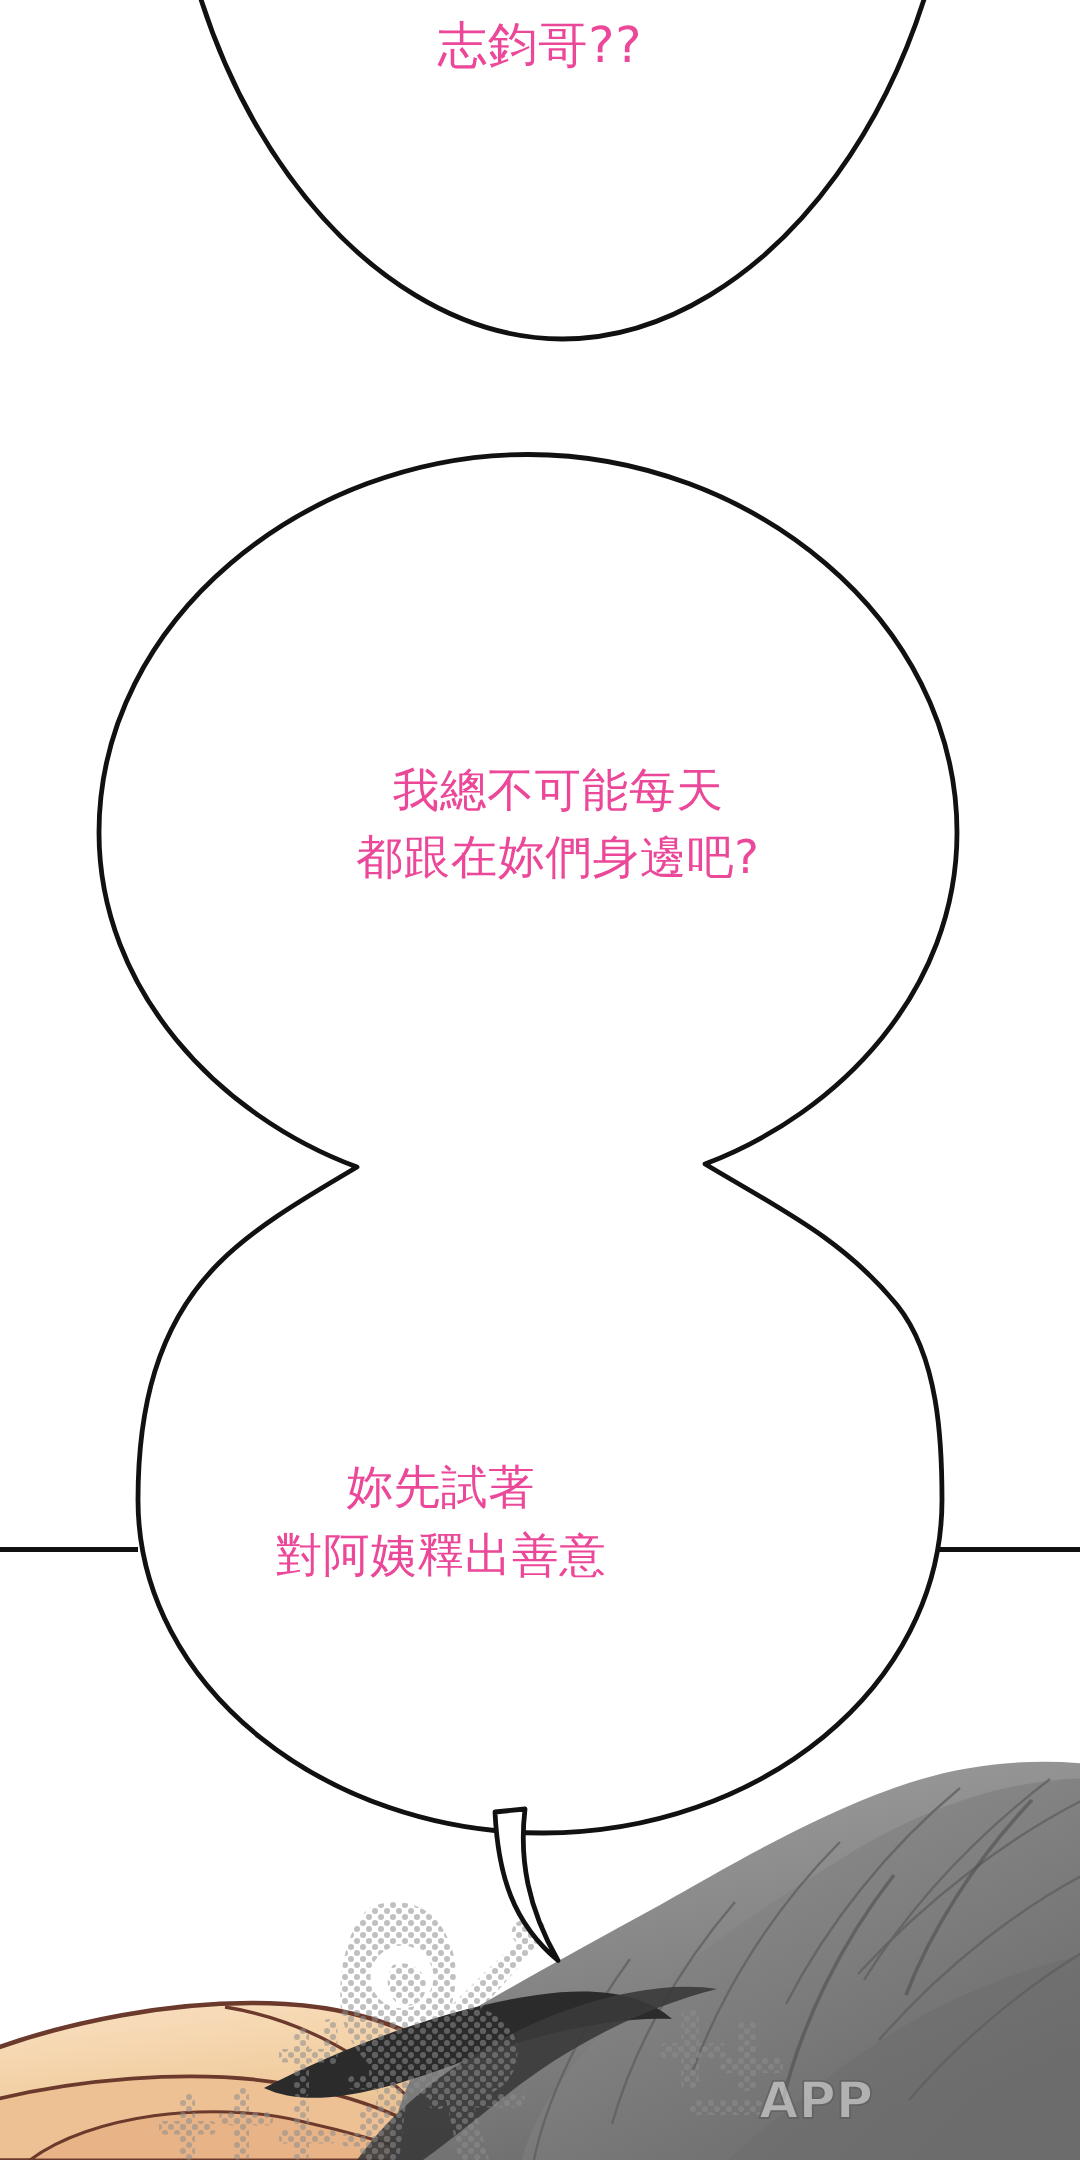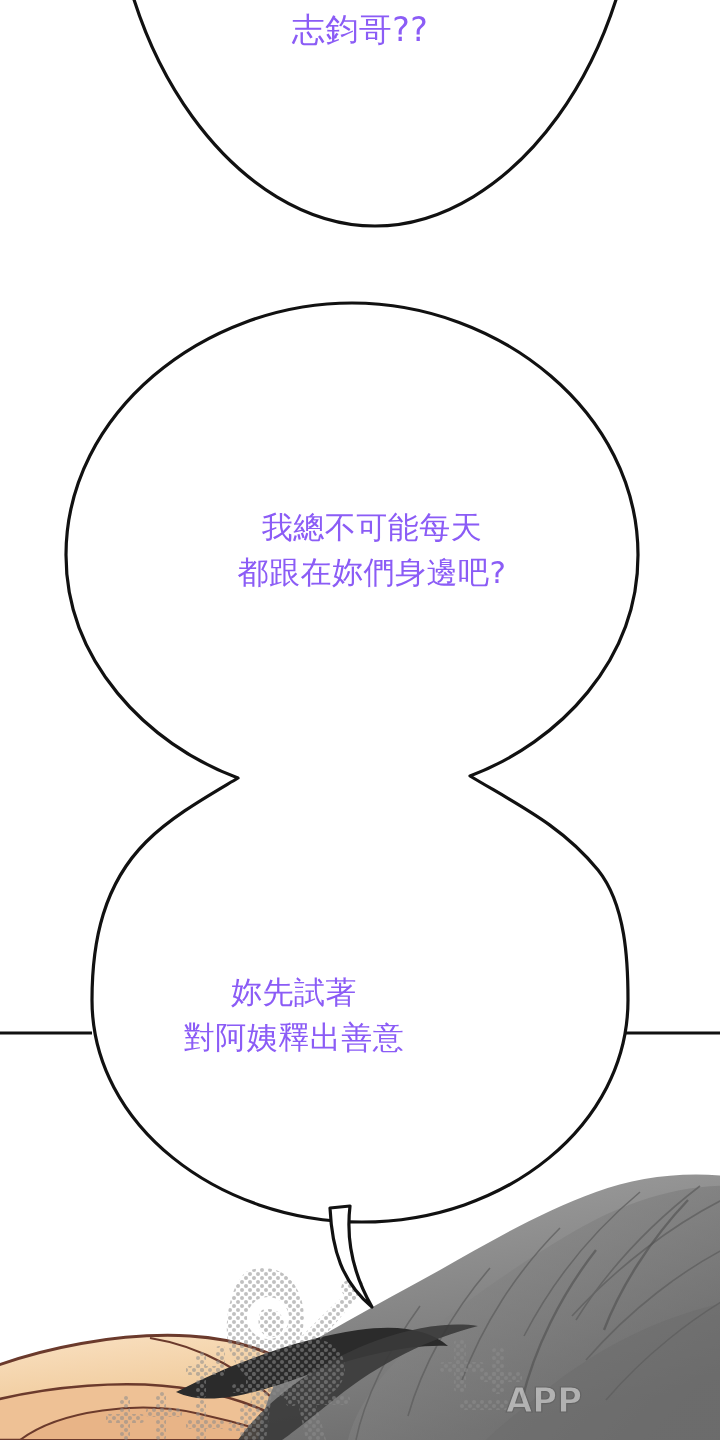--- a/index.html
+++ b/index.html
@@ -24,21 +24,21 @@
     position: absolute;
     left: 0;
     top: 0;
     width: 720px;
     height: 1440px;
     display: block;
   }
   .bubble-text {
     position: absolute;
     text-align: center;
-    color: #8b5cf6;
+    color: #ec4899;
     font-family: "DejaVu Sans", "Liberation Sans", sans-serif;
     font-weight: 400;
     letter-spacing: 0.5px;
     white-space: pre;
     line-height: 1.32;
     z-index: 5;
     user-select: none;
   }
   #text-bubble-1 {
     left: 0;

